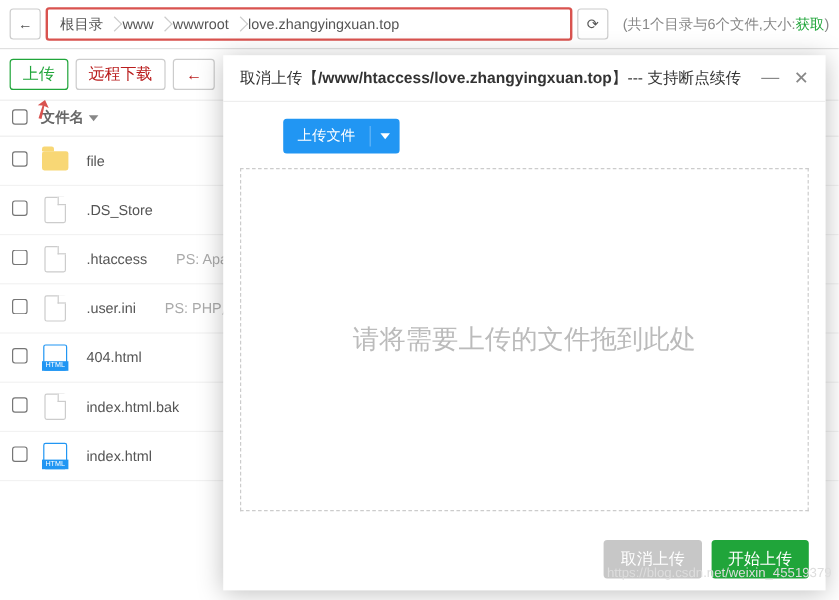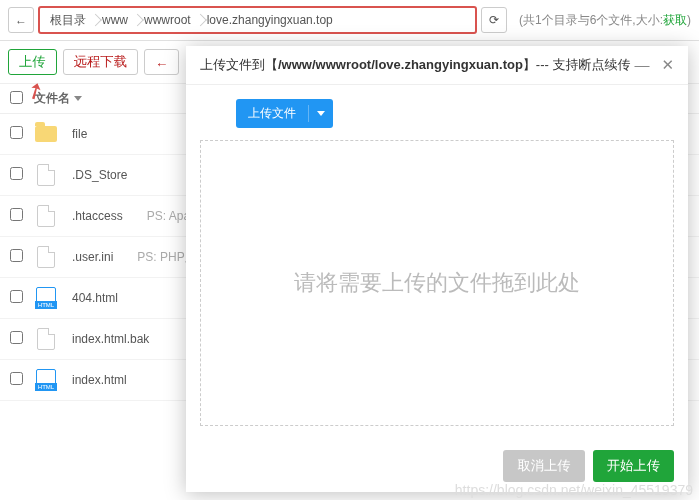--- a/index.html
+++ b/index.html
@@ -40,21 +40,21 @@
 .modal-close-group span { cursor: pointer; font-size: 15px; }
 .modal-body { flex: 1; padding: 14px; display: flex; flex-direction: column; }
 .upload-btn { display: inline-flex; align-items: center; background: #2196f3; color: #fff; border-radius: 3px; overflow: hidden; width: fit-content; margin-left: 36px; }
 .upload-btn .main { padding: 6px 12px; cursor: pointer; }
 .upload-btn .drop { padding: 6px 8px; border-left: 1px solid rgba(255,255,255,0.3); cursor: pointer; }
 .upload-btn .drop .caret-down { border-top-color: #fff; }
 .dropzone { flex: 1; margin-top: 12px; border: 1px dashed #ccc; display: flex; align-items: center; justify-content: center; color: #bbb; font-size: 22px; }
 .modal-footer { display: flex; justify-content: flex-end; gap: 8px; padding: 10px 14px; }
 .btn-cancel { background: #c7c7c7; color: #fff; border: none; padding: 7px 14px; border-radius: 3px; cursor: pointer; }
 .btn-start { background: #20a53a; color: #fff; border: none; padding: 7px 14px; border-radius: 3px; cursor: pointer; }
-.watermark { position: absolute; right: 6px; bottom: 2px; color: #ddd; font-size: 14px; }
+.watermark { position: absolute; right: 6px; bottom: 16px; color: #ddd; font-size: 11px; }
 </style>
 </head>
 <body>
 
 <div class="breadcrumb-bar">
   <div class="nav-btn">←</div>
   <div class="breadcrumb-box">
     <span class="crumb">根目录</span>
     <span class="crumb">www</span>
     <span class="crumb">wwwroot</span>
@@ -153,21 +153,21 @@
         </span>
         <span>index.html</span>
       </div>
       <div class="col-owner">www</div>
     </div>
   </div>
 
 <div class="modal">
   <div class="modal-header">
     <div class="modal-title">
-      <span>上传文件到【</span><span class="path">/www/wwwroot/love.zhangyingxuan.top</span><span>】--- 支持断点续传</span>
+      <span>取消上传【</span><span class="path">/www/htaccess/love.zhangyingxuan.top</span><span>】--- 支持断点续传</span>
     </div>
     <div class="modal-close-group">
       <span>—</span>
       <span>✕</span>
     </div>
   </div>
   <div class="modal-body">
     <div class="upload-btn">
       <div class="main">上传文件</div>
       <div class="drop">

